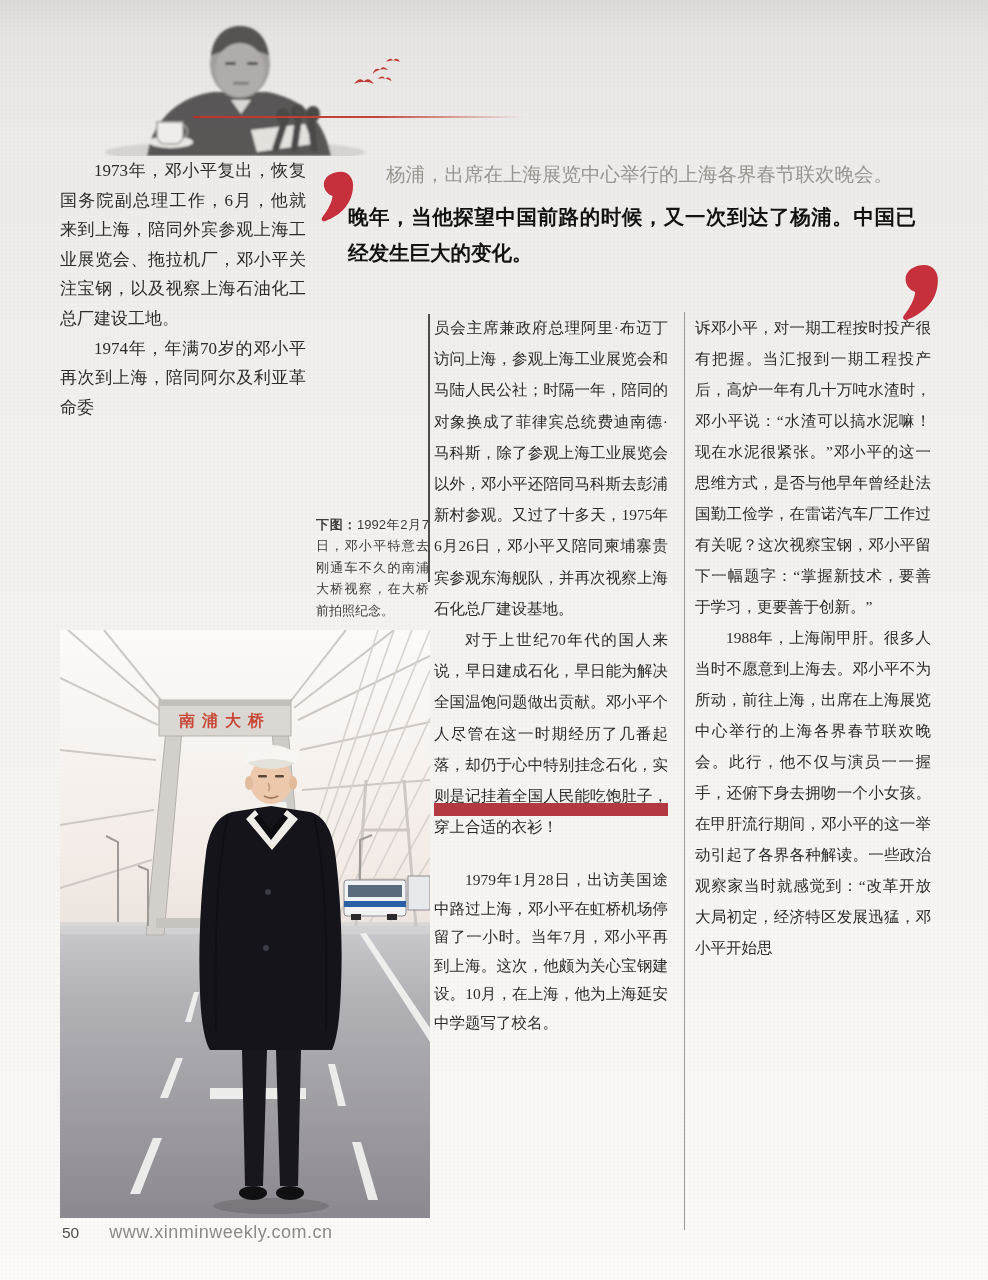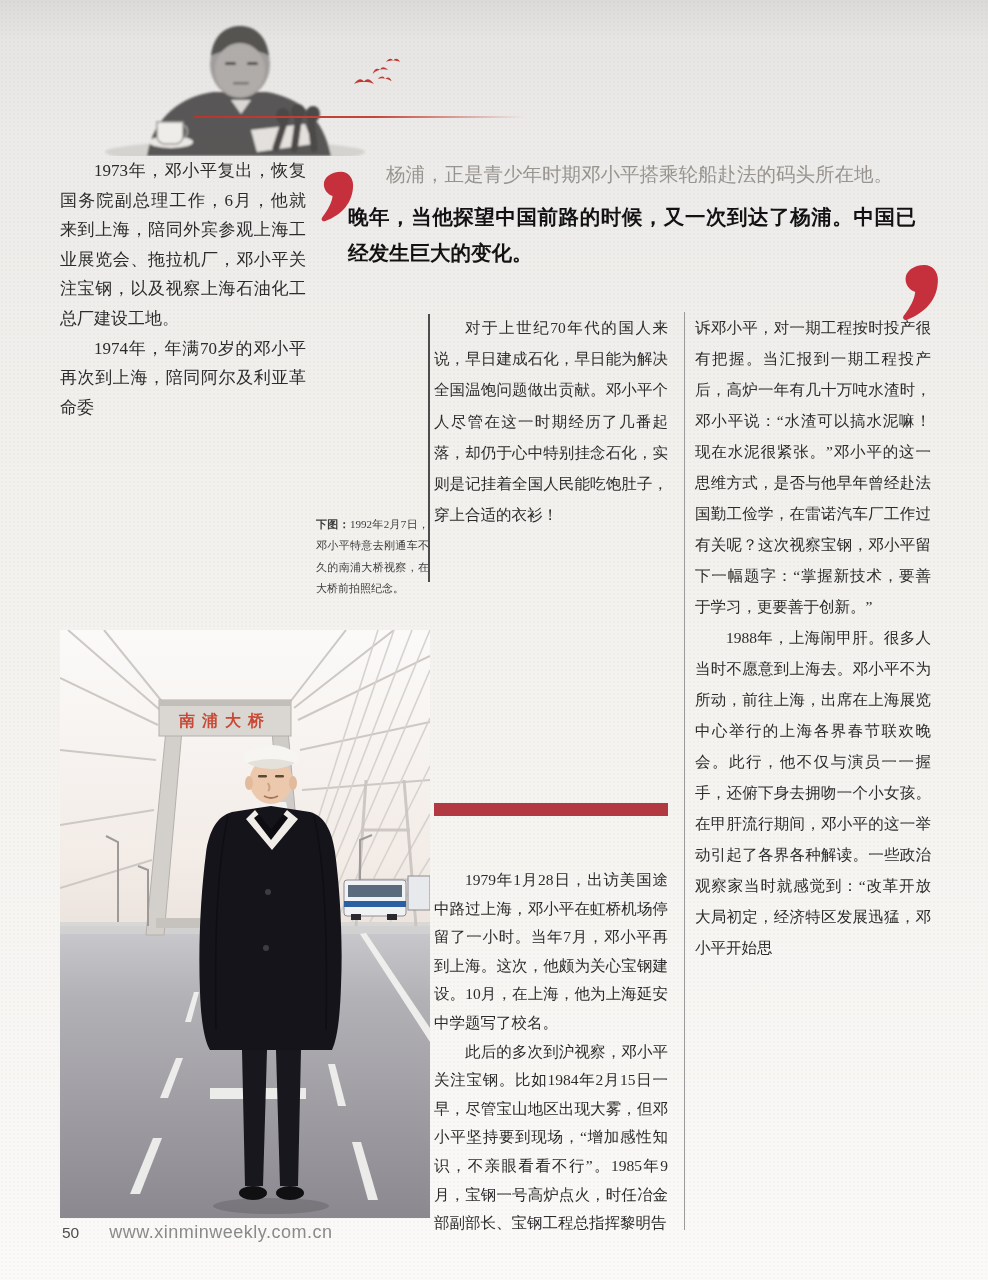--- a/index.html
+++ b/index.html
@@ -29,22 +29,22 @@
   .sec-head{position:absolute;left:434px;top:824px;width:234px;margin:0;
     font-size:19.5px;font-weight:bold;color:#4e1d1f;letter-spacing:1.5px;}
   
   .quote{position:absolute;left:320px;top:160px;width:622px;}
   .q-line1{margin-left:66px;font-size:19.5px;color:#98948f;line-height:30px;}
   .q-bold{margin-left:28px;margin-top:9px;width:568px;font-family:"Liberation Sans","DejaVu Sans",sans-serif;
     font-weight:bold;font-size:20.5px;line-height:36px;color:#121212;text-align:justify;}
   .q-open{position:absolute;left:-3px;top:3px;width:38px;height:66px;}
   .q-close{position:absolute;left:578px;top:95px;width:42px;height:74px;}
   
-  .caption{position:absolute;left:316px;top:514px;width:113px;font-family:Liberation Serif, serif;
-    font-size:11px;line-height:21.4px;color:#3c3c3c;text-align:justify;}
+  .caption{position:absolute;left:316px;top:514px;width:113px;font-family:Liberation Sans, sans-serif;
+    font-size:13px;line-height:21.4px;color:#3c3c3c;text-align:justify;}
   .caption b{font-weight:bold;}
   .vrule{position:absolute;background:#4c4c4c;}
   .vrule1{left:428px;top:314px;width:1.5px;height:268px;}
   .vrule2{left:684px;top:312px;width:1px;height:918px;background:#9a9a9a;}
   
   .photo{position:absolute;left:60px;top:630px;width:370px;height:588px;}
   
   .footer{position:absolute;left:62px;top:1222px;display:flex;align-items:baseline;gap:30px;
     font-family:"Liberation Sans","DejaVu Sans",sans-serif;}
   .footer .pageno{font-size:15.5px;color:#4d4d4d;}
@@ -96,21 +96,21 @@
 
   <div class="col col-left">
     <p class="indent">1973年，邓小平复出，恢复国务院副总理工作，6月，他就来到上海，陪同外宾参观上海工业展览会、拖拉机厂，邓小平关注宝钢，以及视察上海石油化工总厂建设工地。</p>
     <p class="indent">1974年，年满70岁的邓小平再次到上海，陪同阿尔及利亚革命委</p>
   </div>
 
   <div class="quote">
     <svg class="q-open" viewBox="0 0 100 140">
       <path d="M63,6 C82,6 95,22 95,41 C95,87 66,119 22,136 C15,139 9,132 14,126 C30,105 39,87 41,70 C27,65 18,53 18,39 C18,21 37,6 63,6 Z" fill="#c5303c"></path>
     </svg>
-    <div class="q-line1">杨浦，正是青少年时期邓小平搭乘轮船赴法的码头所在地。</div>
+    <div class="q-line1">杨浦，出席在上海展览中心举行的上海各界春节联欢晚会。</div>
     <div class="q-bold">晚年，当他探望中国前路的时候，又一次到达了杨浦。中国已经发生巨大的变化。</div>
     <svg class="q-close" viewBox="0 0 100 140">
       <path d="M63,6 C82,6 95,22 95,41 C95,87 66,119 22,136 C15,139 9,132 14,126 C30,105 39,87 41,70 C27,65 18,53 18,39 C18,21 37,6 63,6 Z" fill="#c5303c"></path>
     </svg>
   </div>
 
   <div class="caption"><b>下图：</b><span>1992年2月7日，邓小平特意去刚通车不久的南浦大桥视察，在大桥前拍照纪念。</span></div>
 
   <div class="vrule vrule1"></div>
   <div class="vrule vrule2"></div>
@@ -230,26 +230,26 @@
       <rect x="198" y="145" width="9" height="2.5" rx="1.2" fill="#5c4636"></rect>
       <rect x="215" y="145" width="9" height="2.5" rx="1.2" fill="#5c4636"></rect>
       <path d="M204,166 Q211,170 218,166" stroke="#a5765c" stroke-width="2" fill="none"></path>
       <path d="M208,153 Q211,159 208,161" stroke="#caa183" stroke-width="2" fill="none"></path>
       <path d="M184,124 Q211,106 238,124 Q240,132 233,135 Q211,126 189,135 Q182,132 184,124 Z" fill="#f7f5f1"></path>
       <path d="M187,133 Q211,125 235,133 Q224,139 211,139 Q198,139 187,133 Z" fill="#e4e1da"></path>
     </g>
   </svg>
 
   <div class="col col-mid-top">
+    <p>员会主席兼政府总理阿里·布迈丁访问上海，参观上海工业展览会和马陆人民公社；时隔一年，陪同的对象换成了菲律宾总统费迪南德·马科斯，除了参观上海工业展览会以外，邓小平还陪同马科斯去彭浦新村参观。又过了十多天，1975年6月26日，邓小平又陪同柬埔寨贵宾参观东海舰队，并再次视察上海石化总厂建设基地。</p>
     <p class="indent">对于上世纪70年代的国人来说，早日建成石化，早日能为解决全国温饱问题做出贡献。邓小平个人尽管在这一时期经历了几番起落，却仍于心中特别挂念石化，实则是记挂着全国人民能吃饱肚子，穿上合适的衣衫！</p>
   </div>
   <div class="red-bar"></div>
   <div class="col col-mid-bottom">
     <p class="indent">1979年1月28日，出访美国途中路过上海，邓小平在虹桥机场停留了一小时。当年7月，邓小平再到上海。这次，他颇为关心宝钢建设。10月，在上海，他为上海延安中学题写了校名。</p>
-    <p class="indent">此后的多次到沪视察，邓小平关注宝钢。比如1984年2月15日一早，尽管宝山地区出现大雾，但邓小平坚持要到现场，“增加感性知识，不亲眼看看不行”。1985年9月，宝钢一号高炉点火，时任冶金部副部长、宝钢工程总指挥黎明告</p>
   </div>
 
   <div class="col col-right">
     <p>诉邓小平，对一期工程按时投产很有把握。当汇报到一期工程投产后，高炉一年有几十万吨水渣时，邓小平说：“水渣可以搞水泥嘛！现在水泥很紧张。”邓小平的这一思维方式，是否与他早年曾经赴法国勤工俭学，在雷诺汽车厂工作过有关呢？这次视察宝钢，邓小平留下一幅题字：“掌握新技术，要善于学习，更要善于创新。”</p>
     <p class="indent">1988年，上海闹甲肝。很多人当时不愿意到上海去。邓小平不为所动，前往上海，出席在上海展览中心举行的上海各界春节联欢晚会。此行，他不仅与演员一一握手，还俯下身去拥吻一个小女孩。在甲肝流行期间，邓小平的这一举动引起了各界各种解读。一些政治观察家当时就感觉到：“改革开放大局初定，经济特区发展迅猛，邓小平开始思</p>
   </div>
 
   <div class="footer">
     <span class="pageno">50</span>
     <span class="site">www.xinminweekly.com.cn</span>

